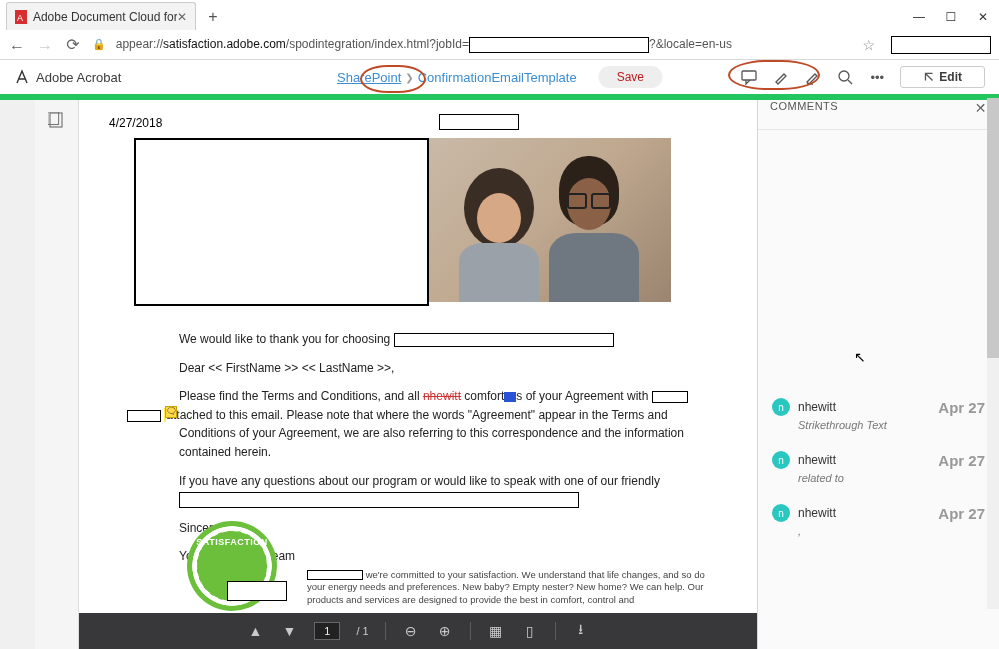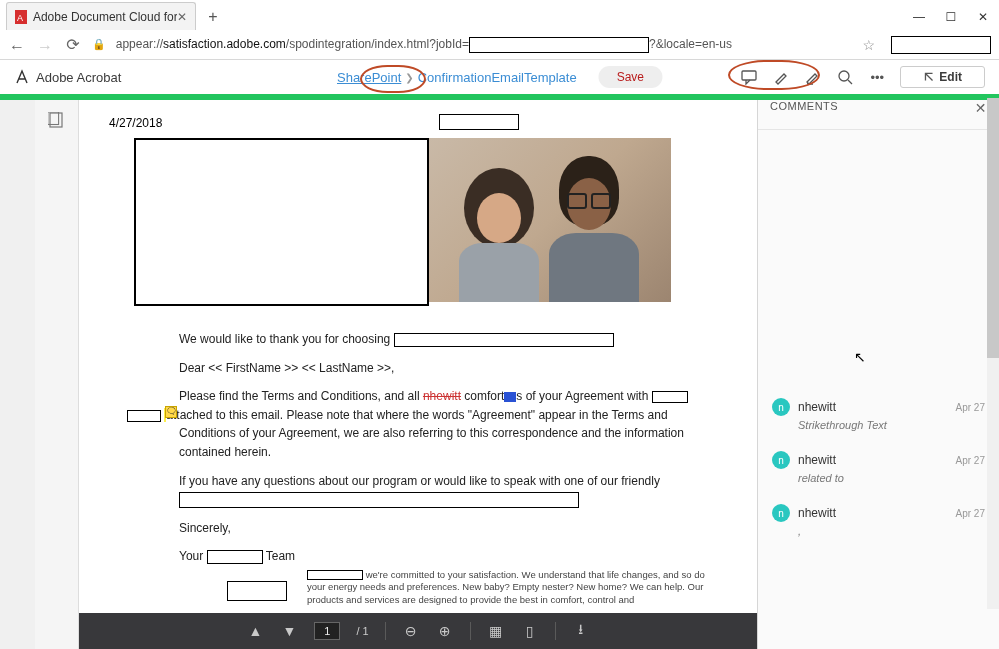--- a/index.html
+++ b/index.html
@@ -70,21 +70,21 @@
 
 
 .comments { width:242px; background:#fafafa; border-left:1px solid #d6d6d6; display:flex; flex-direction:column; height:585px; }
 .chead { height:30px; display:flex; align-items:flex-start; padding:0 12px; font-size:11px; color:#555; letter-spacing:0.5px; border-bottom:1px solid #e5e5e5; }
 .chead .x { margin-left:auto; font-size:14px; color:#666; cursor:pointer; }
 .clist { flex:1; overflow:auto; padding:8px 0; }
 .citem { padding:10px 14px; }
 .crow { display:flex; align-items:center; gap:8px; }
 .avatar { width:18px; height:18px; border-radius:50%; background:#29c7c0; color:#fff; font-size:10px; display:flex; align-items:center; justify-content:center; }
 .cuser { font-size:12px; color:#333; }
-.cdate { font-size:10px; color:#999; margin-left:auto; }
+.cdate { font-size:15px; color:#999; margin-left:auto;font-weight:bold; }
 .ctext { font-size:11px; color:#777; font-style:italic; margin-left:26px; margin-top:3px; }
 .scrollbar { position:absolute; right:0; top:98px; width:12px; height:511px; background:#f0f0f0; }
 .scrollbar .thumb { position:absolute; top:0; width:12px; height:260px; background:#c8c8c8; }
 
 
 .fig { position:absolute; border-radius:50%; }
 .f1 { width:70px; height:80px; background:#3a2d24; left:35px; top:30px; } 
 .f1b { width:44px; height:50px; background:#d6a886; left:48px; top:55px; border-radius:50%; } 
 .f2 { width:60px; height:70px; background:#2b2118; left:130px; top:18px; border-radius:48% 48% 40% 40%; }
 .f2b { width:44px; height:52px; background:#8a6146; left:138px; top:40px; border-radius:50%; }
@@ -219,20 +219,23 @@
           <span class="inline-box" style="width:400px; height:16px;"></span>
         </p>
         <p>Sincerely,</p>
         <p>
           <span>Your</span>
           <span class="inline-box" style="width:56px; height:14px;"></span>
           <span> Team</span>
         </p>
       </div>
 
+      <div class="satis">
+          <span>SATISFACTION</span>
+        </div>
       <div class="satis-redact"></div>
       <div class="foot-text">
         <span class="foot-redact"></span><span> we're committed to your satisfaction. We understand that life changes, and so do your energy needs and preferences. New baby? Empty nester? New home? We can help. Our products and services are designed to provide the best in comfort, control and</span>
       </div>
     </div>
 
     <div class="bottombar">
       <div class="bb">▲</div>
       <div class="bb">▼</div>
       <input class="pgbox" value="1" style="">

